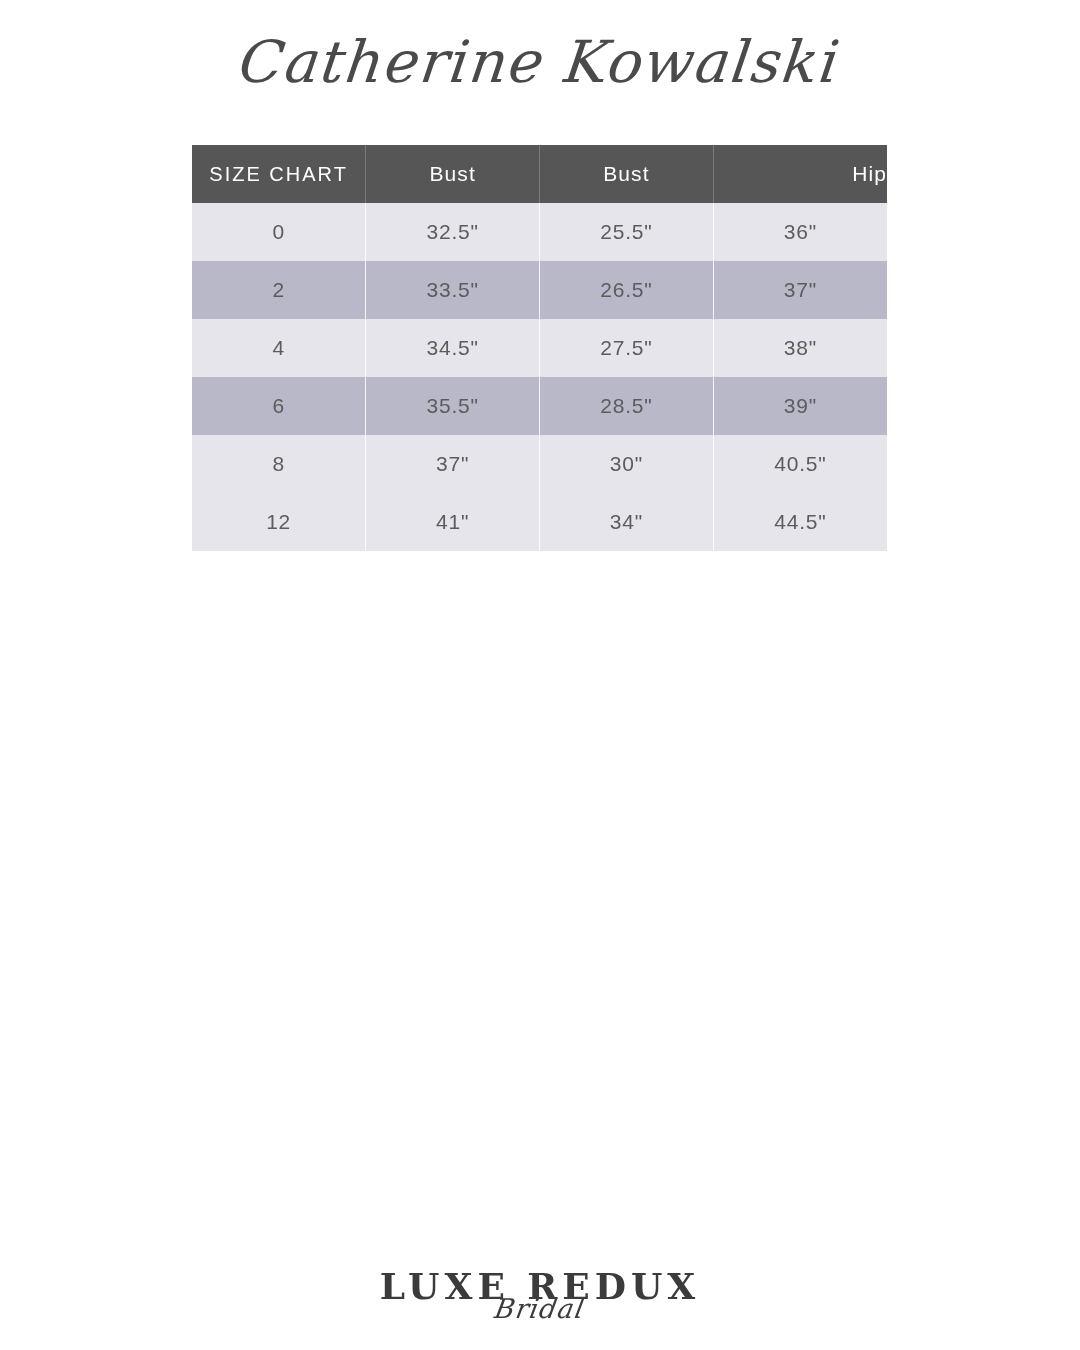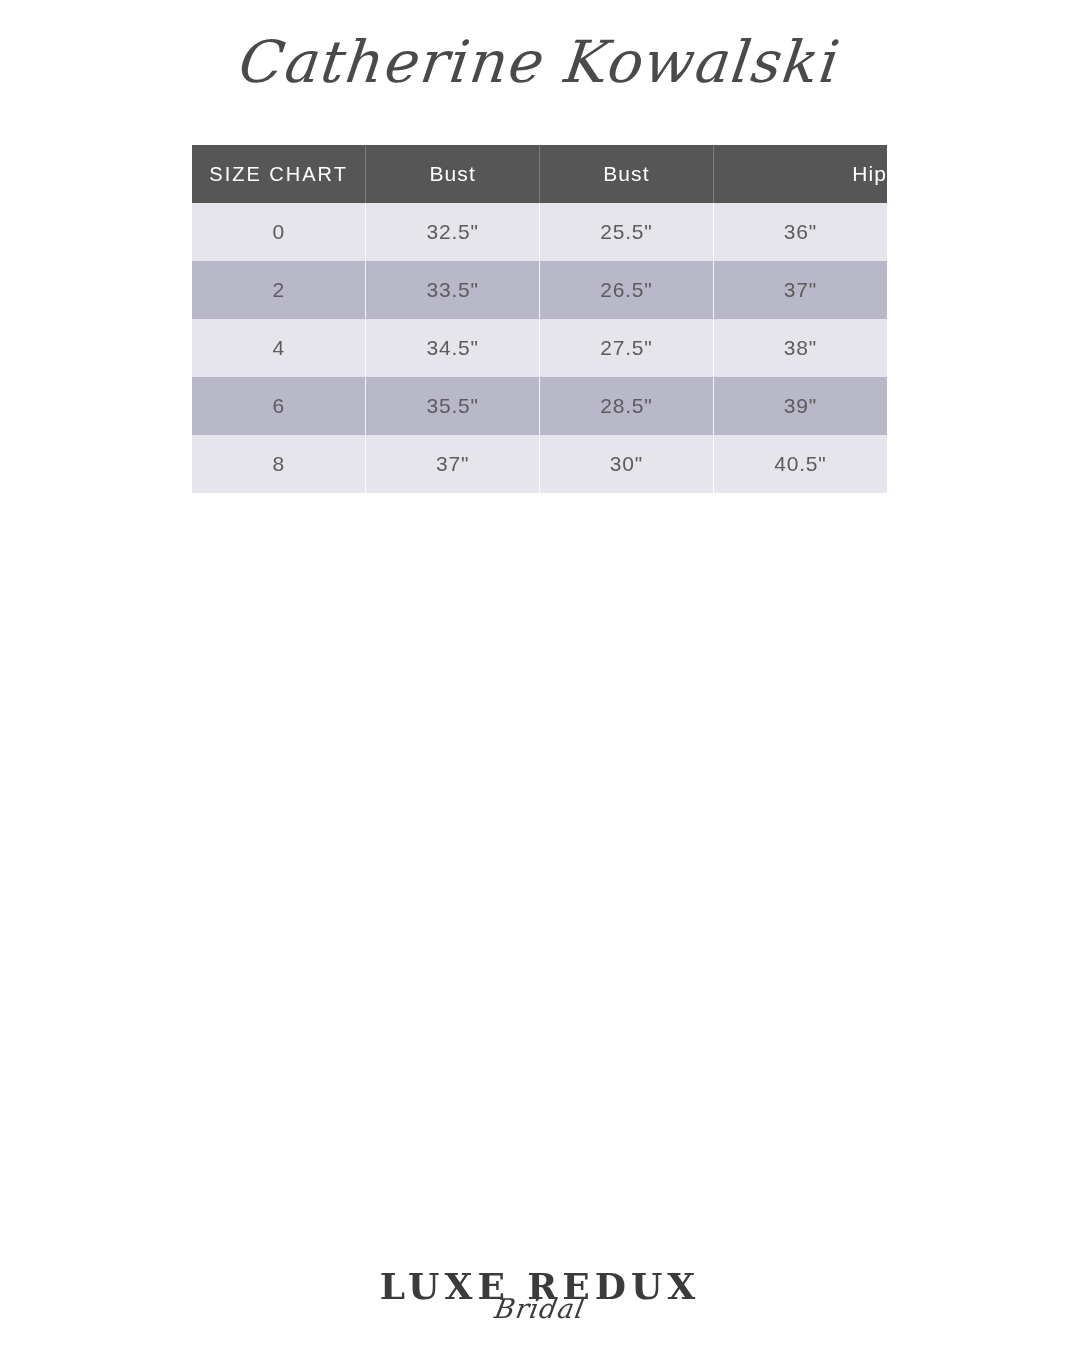--- a/index.html
+++ b/index.html
@@ -149,19 +149,25 @@
       <td>35.5"</td>
       <td>28.5"</td>
       <td>39"</td>
     </tr>
     <tr class="row-light">
       <td>8</td>
       <td>37"</td>
       <td>30"</td>
       <td>40.5"</td>
     </tr>
+    <tr class="row-light">
+      <td>12</td>
+      <td>41"</td>
+      <td>34"</td>
+      <td>44.5"</td>
+    </tr>
   </tbody>
 </table>
 
 <div class="footer-logo">
   <span class="footer-logo-main">LUXE REDUX</span>
   <span class="footer-logo-script">Bridal</span>
 </div>
 
 </body></html>

